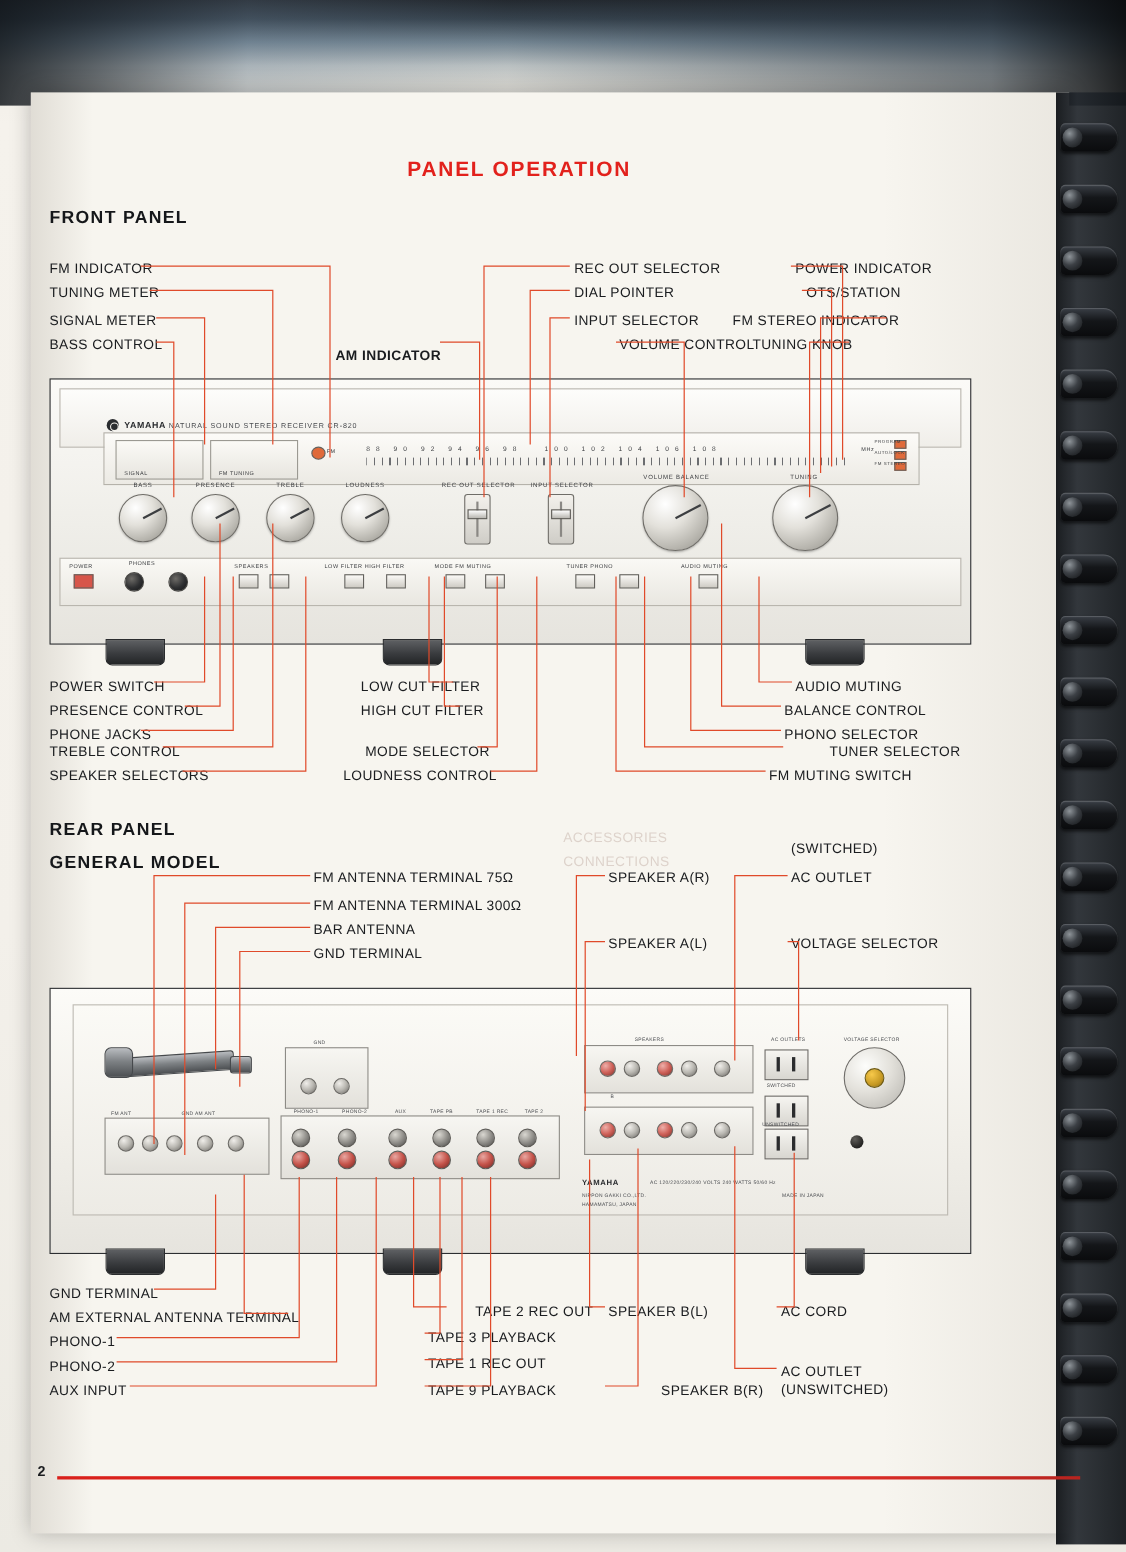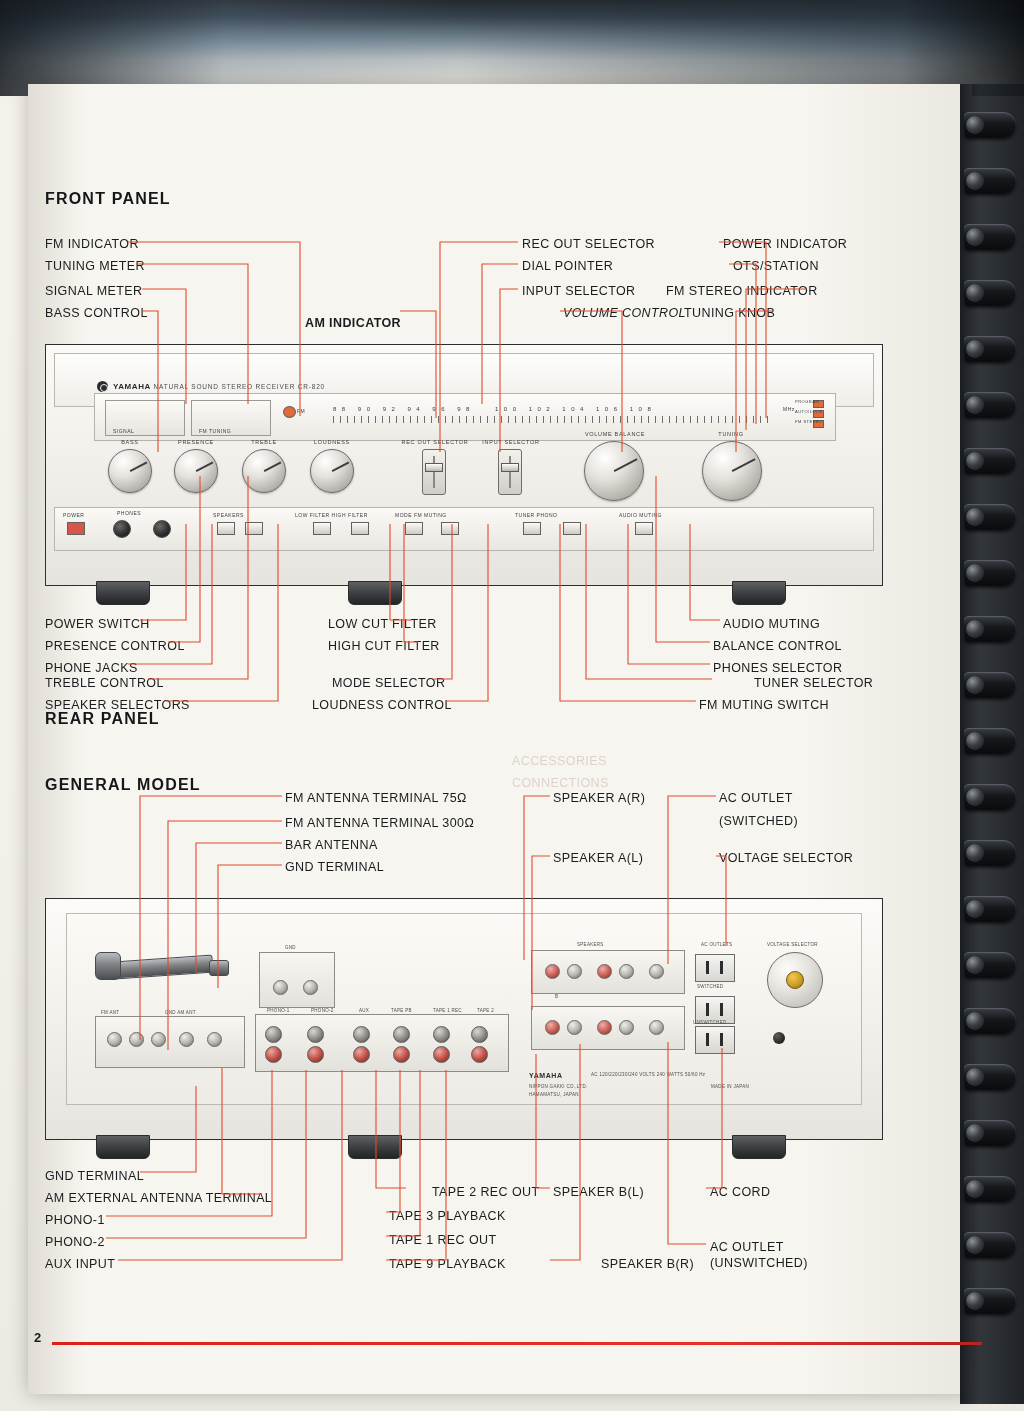--- a/index.html
+++ b/index.html
@@ -324,33 +324,34 @@
         <div class="hole"></div>
       </div>
     <div class="coil" style="top:1148px">
         <div class="hole"></div>
       </div>
     <div class="coil" style="top:1204px">
         <div class="hole"></div>
       </div>
   </div>
 
+  <div class="title">PANEL OPERATION</div>
   <div class="section-h" style="left:45px; top:190px;">FRONT PANEL</div>
 
   <div class="lbl" style="left:45px; top:237px;">FM INDICATOR</div>
   <div class="lbl" style="left:45px; top:259px;">TUNING METER</div>
   <div class="lbl" style="left:45px; top:284px;">SIGNAL METER</div>
   <div class="lbl" style="left:45px; top:306px;">BASS CONTROL</div>
 
   <div class="lbl" style="left:305px; top:316px;font-weight:bold;">AM INDICATOR</div>
 
   <div class="lbl" style="left:522px; top:237px;">REC OUT SELECTOR</div>
   <div class="lbl" style="left:522px; top:259px;">DIAL POINTER</div>
   <div class="lbl" style="left:522px; top:284px;">INPUT SELECTOR</div>
-  <div class="lbl" style="left:563px; top:306px;font-style:italic;">VOLUME CONTROL</div>
+  <div class="lbl" style="left:563px; top:306px;">VOLUME CONTROL</div>
 
   <div class="lbl" style="left:723px; top:237px;">POWER INDICATOR</div>
   <div class="lbl" style="left:733px; top:259px;">OTS/STATION</div>
   <div class="lbl" style="left:666px; top:284px;">FM STEREO INDICATOR</div>
   <div class="lbl" style="left:684px; top:306px;">TUNING KNOB</div>
 
   <div class="front-unit">
     <div class="fp-top">
       <div class="yam-logo"></div>
       <div class="brand">
@@ -443,40 +444,40 @@
   <div class="lbl" style="left:45px; top:676px;">TREBLE CONTROL</div>
   <div class="lbl" style="left:45px; top:698px;">SPEAKER SELECTORS</div>
 
   <div class="lbl" style="left:328px; top:617px;">LOW CUT FILTER</div>
   <div class="lbl" style="left:328px; top:639px;">HIGH CUT FILTER</div>
   <div class="lbl" style="left:332px; top:676px;">MODE SELECTOR</div>
   <div class="lbl" style="left:312px; top:698px;">LOUDNESS CONTROL</div>
 
   <div class="lbl" style="left:723px; top:617px;">AUDIO MUTING</div>
   <div class="lbl" style="left:713px; top:639px;">BALANCE CONTROL</div>
-  <div class="lbl" style="left:713px; top:661px;">PHONES SELECTOR</div>
+  <div class="lbl" style="left:713px; top:661px;">PHONO SELECTOR</div>
   <div class="lbl" style="left:715px; top:676px;margin-left:39px;">TUNER SELECTOR</div>
   <div class="lbl" style="left:699px; top:698px;">FM MUTING SWITCH</div>
 
-  <div class="section-h" style="left:45px; top:710px;">REAR PANEL</div>
+  <div class="section-h" style="left:45px; top:746px;">REAR PANEL</div>
   <div class="section-h" style="left:45px; top:776px;">GENERAL MODEL</div>
 
   <div class="ghost" style="left:512px; top:754px;">ACCESSORIES</div>
   <div class="ghost" style="left:512px; top:776px;">CONNECTIONS</div>
 
   <div class="lbl" style="left:285px; top:791px;">FM ANTENNA TERMINAL 75Ω</div>
   <div class="lbl" style="left:285px; top:816px;">FM ANTENNA TERMINAL 300Ω</div>
   <div class="lbl" style="left:285px; top:838px;">BAR ANTENNA</div>
   <div class="lbl" style="left:285px; top:860px;">GND TERMINAL</div>
 
   <div class="lbl" style="left:553px; top:791px;">SPEAKER A(R)</div>
   <div class="lbl" style="left:553px; top:851px;">SPEAKER A(L)</div>
 
   <div class="lbl" style="left:719px; top:791px;">AC OUTLET</div>
-  <div class="lbl" style="left:719px; top:814px;">(SWITCHED)</div>
+  <div class="lbl" style="left:719px; top:764px;">(SWITCHED)</div>
   <div class="lbl" style="left:719px; top:851px;">VOLTAGE SELECTOR</div>
 
   <div class="rear-unit">
     <div class="rear-inner">
 
       <div class="bar-ant" style="left:48px; top:44px; width:96px; height:16px; transform:rotate(-4deg);"></div>
       <div class="bar-ant" style="left:28px; top:38px; width:24px; height:26px; border-radius:6px;"></div>
       <div class="bar-ant" style="left:142px; top:46px; width:18px; height:14px; border-radius:3px;"></div>
 
       <div class="blk" style="left:192px; top:38px; width:74px; height:54px;"></div>

